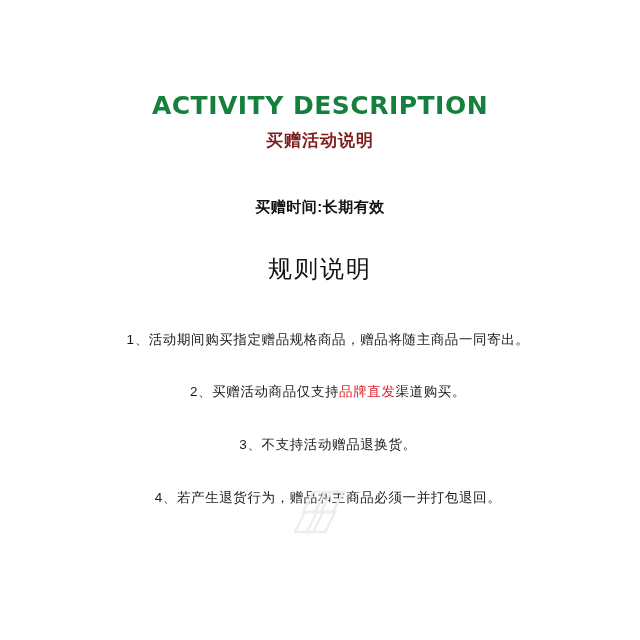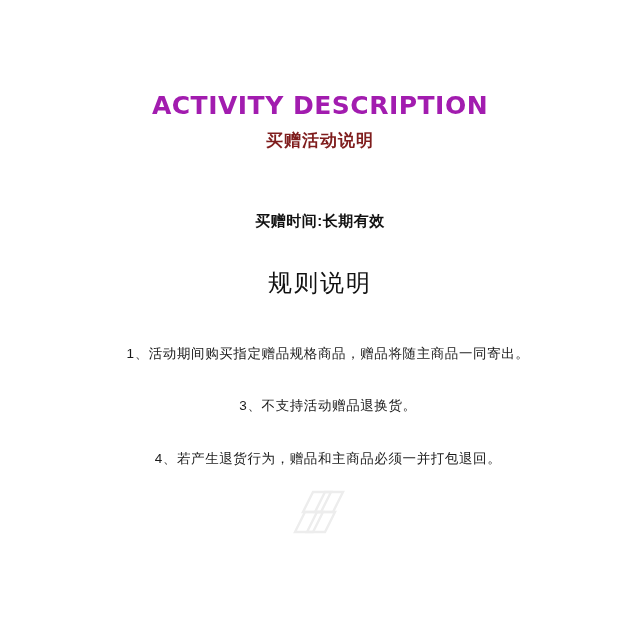--- a/index.html
+++ b/index.html
@@ -21,35 +21,35 @@
     box-sizing: border-box;
     display: flex;
     flex-direction: column;
     align-items: center;
   }
   .title-en {
     margin-top: 92px;
     font-size: 25px;
     font-weight: bold;
     letter-spacing: 0.5px;
-    color: #a21caf;
+    color: #15803d;
     font-family: "DejaVu Sans", "Liberation Sans", sans-serif;
     text-align: center;
     line-height: 1.1;
   }
   .title-cn {
     margin-top: 9px;
     font-size: 17px;
     font-weight: bold;
     color: #7f1d1d;
     text-align: center;
     letter-spacing: 1px;
   }
   .period {
-    margin-top: 60px;
+    margin-top: 46px;
     font-size: 15px;
     font-weight: bold;
     color: #111111;
     text-align: center;
     letter-spacing: 0.5px;
   }
   .rules-heading {
     margin-top: 36px;
     font-size: 24px;
     font-weight: normal;
@@ -102,20 +102,23 @@
 
   <div class="period">买赠时间:长期有效</div>
 
   <div class="rules-heading">规则说明</div>
 
   <ul class="rules-list">
     <li class="rule-item">
       <span>1、活动期间购买指定赠品规格商品，赠品将随主商品一同寄出。</span><span class="highlight"></span><span></span>
     </li>
     <li class="rule-item">
+      <span>2、买赠活动商品仅支持</span><span class="highlight">品牌直发</span><span>渠道购买。</span>
+    </li>
+    <li class="rule-item">
       <span>3、不支持活动赠品退换货。</span><span class="highlight"></span><span></span>
     </li>
     <li class="rule-item">
       <span>4、若产生退货行为，赠品和主商品必须一并打包退回。</span><span class="highlight"></span><span></span>
     </li>
   </ul>
 
   <div class="watermark">
     <svg width="58" height="48" viewBox="0 0 58 48" aria-hidden="true">
       <g fill="none" stroke="#ededed" stroke-width="2.4">

